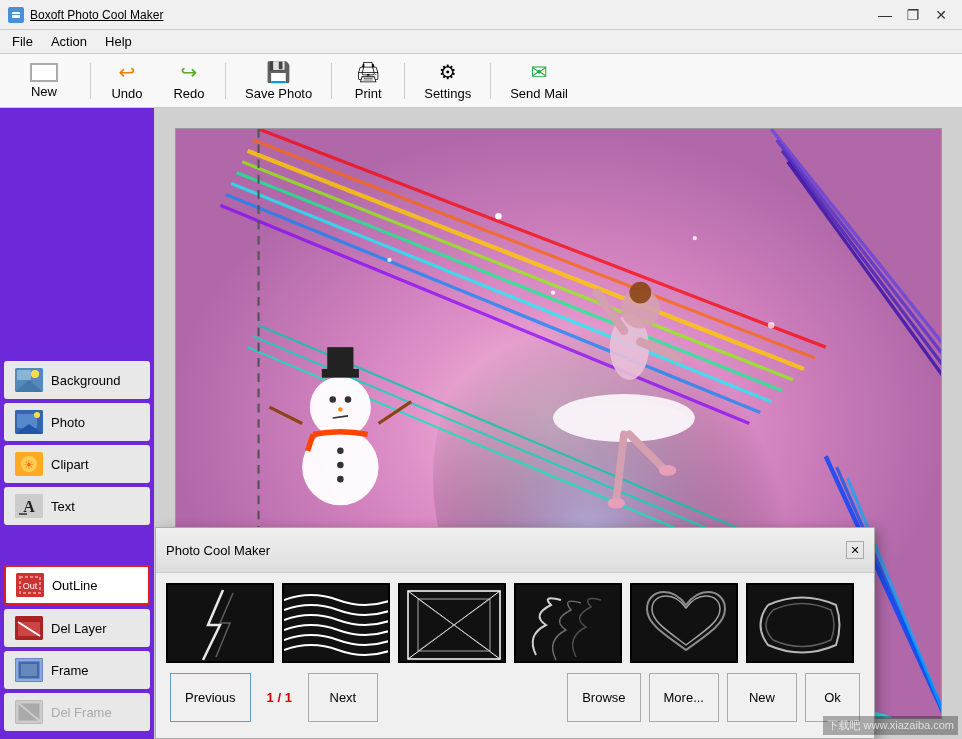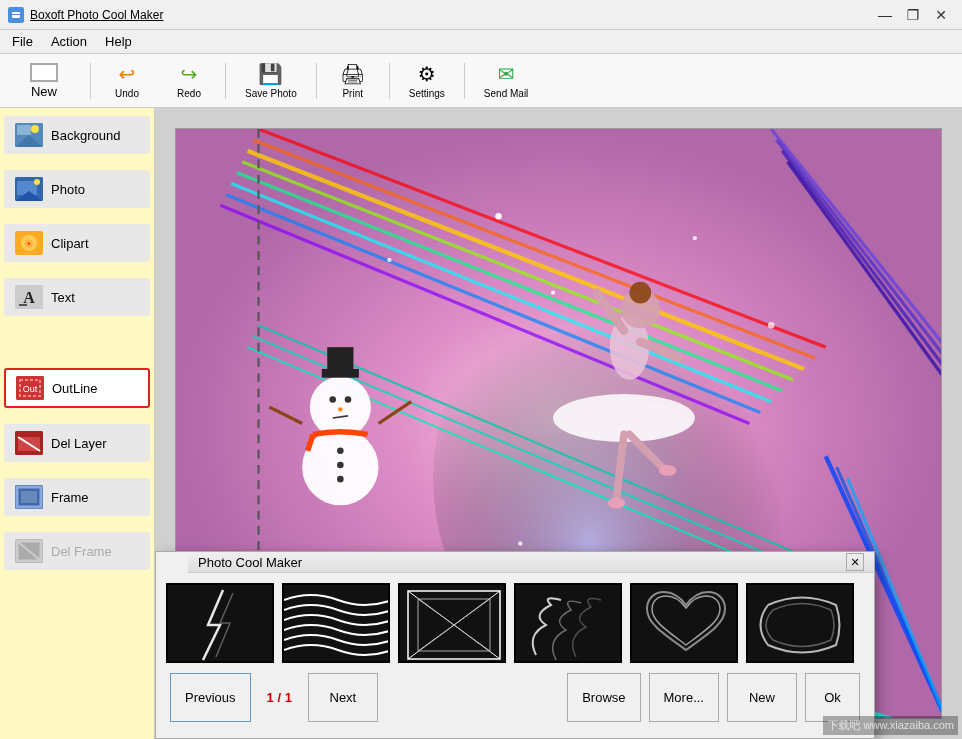--- a/index.html
+++ b/index.html
@@ -55,41 +55,42 @@
       justify-content: center;
       padding: 4px 12px;
       cursor: pointer;
       border: 1px solid transparent;
       border-radius: 3px;
       min-width: 60px;
       height: 46px;
       gap: 2px;
     }
     .toolbar-btn .btn-icon { font-size: 20px; }
-    .toolbar-btn .btn-label { font-size: 10px; }
+    .toolbar-btn .btn-label { font-size: 13px; }
     .toolbar-new { display: flex; flex-direction: column; align-items: center; justify-content: center; padding: 4px 16px; cursor: pointer; border: 1px solid transparent; border-radius: 3px; min-width: 80px; height: 46px; gap: 2px; }
     .toolbar-new .new-box { width: 28px; height: 28px; border: 2px solid #aaa; background: white; }
     .toolbar-new .btn-label { font-size: 13px; }
 
     
     .main-area {
       display: flex;
       height: calc(739px - 30px - 24px - 54px);
     }
 
     
     .sidebar {
       width: 155px;
-      background: #fef9c3;
+      background: #6d28d9;
       border-right: 1px solid #ccc;
       display: flex;
       flex-direction: column;
       padding: 8px 4px;
-      gap: 16px;
+      gap: 4px;
       overflow-y: auto;
+      justify-content: flex-end;
     }
     .sidebar-item {
       display: flex;
       align-items: center;
       gap: 8px;
       padding: 6px 10px;
       cursor: pointer;
       border: 1px solid transparent;
       border-radius: 3px;
       background: #e8e8e8;
@@ -129,26 +130,25 @@
       bottom: 0;
       left: 0;
       width: 720px;
       background: #f0f0f0;
       border: 1px solid #aaa;
       box-shadow: 4px 4px 12px rgba(0,0,0,0.3);
       pointer-events: all;
     }
     .dialog-title-bar {
       background: linear-gradient(to bottom, #f0f0f0, #ddd);
-      padding: 1px 10px;
+      padding: 13px 10px;
       display: flex;
       justify-content: space-between;
       align-items: center;
       border-bottom: 1px solid #ccc;
-      margin-left: 32px;
     }
     .dialog-title { font-size: 13px; font-weight: normal; }
     .dialog-close {
       width: 18px;
       height: 18px;
       background: transparent;
       border: 1px solid #aaa;
       cursor: pointer;
       display: flex;
       align-items: center;

